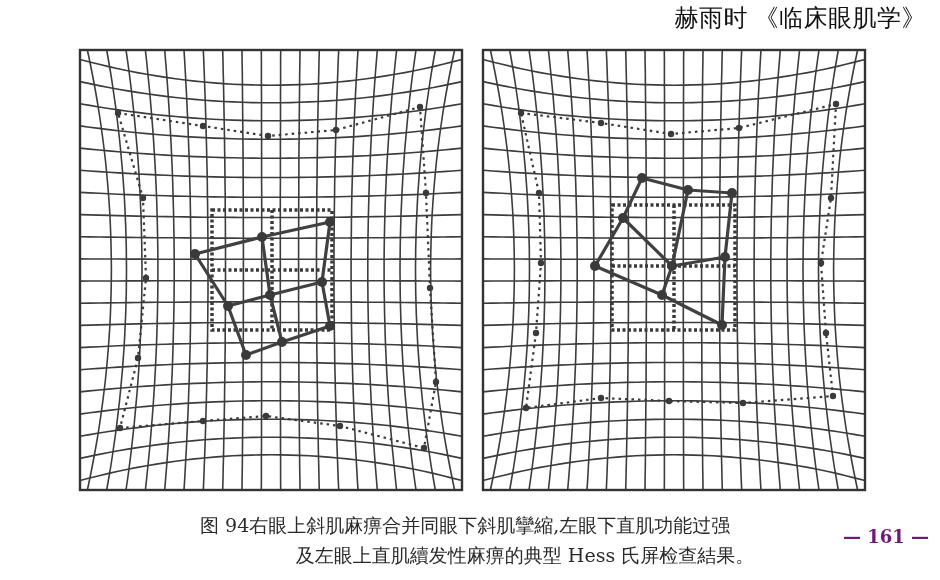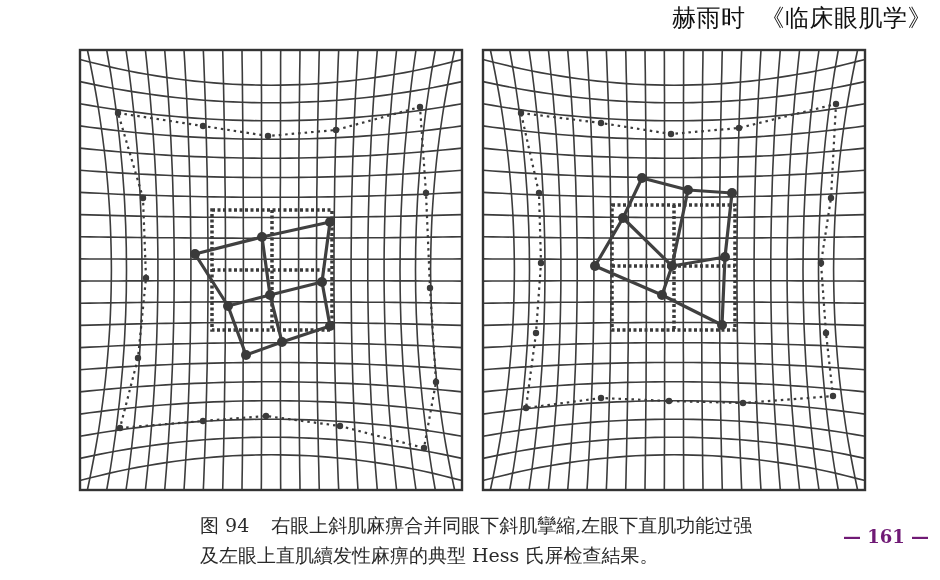--- a/index.html
+++ b/index.html
@@ -2,34 +2,34 @@
 <html><head>
 <meta charset="utf-8">
 <style>
   html, body { margin: 0; padding: 0; }
   body {
     width: 940px; height: 580px; overflow: hidden;
     background: #ffffff; position: relative;
     font-family: "DejaVu Serif", serif; color: #1a1a1a;
   }
   .source-title {
-    position: absolute; right: 8px; top: 2px;
-    font-family: Liberation Mono, monospace; font-size: 24px; color: #111;
+    position: absolute; right: 14px; top: 2px;
+    font-family: Liberation Serif, serif; font-size: 24px; color: #111;
     letter-spacing: 0.5px; white-space: nowrap;
   }
   .chart { position: absolute; top: 48px; }
   .chart.left { left: 78px; }
   .chart.right { left: 481px; }
   .caption {
     position: absolute; left: 200px; top: 510px; width: 650px;
     font-size: 19px; line-height: 30px; color: #2a2a2a;
   }
   .caption .line1 { display: block; white-space: nowrap; }
-  .caption .line2 { display: block; white-space: nowrap; padding-left: 0px; }
-  .caption .figno { margin-right: 22px; }
+  .caption .line2 { display: block; white-space: nowrap; padding-left: 0px; text-align: center; }
+  .caption .figno { }
   .page-number {
     position: absolute; left: 843px; top: 526px;
     font-size: 18px; font-weight: bold; color: #701a75; white-space: nowrap;
   }
 </style>
 </head>
 <body>
 
 <div class="source-title">赫雨时 《临床眼肌学》</div>
 

